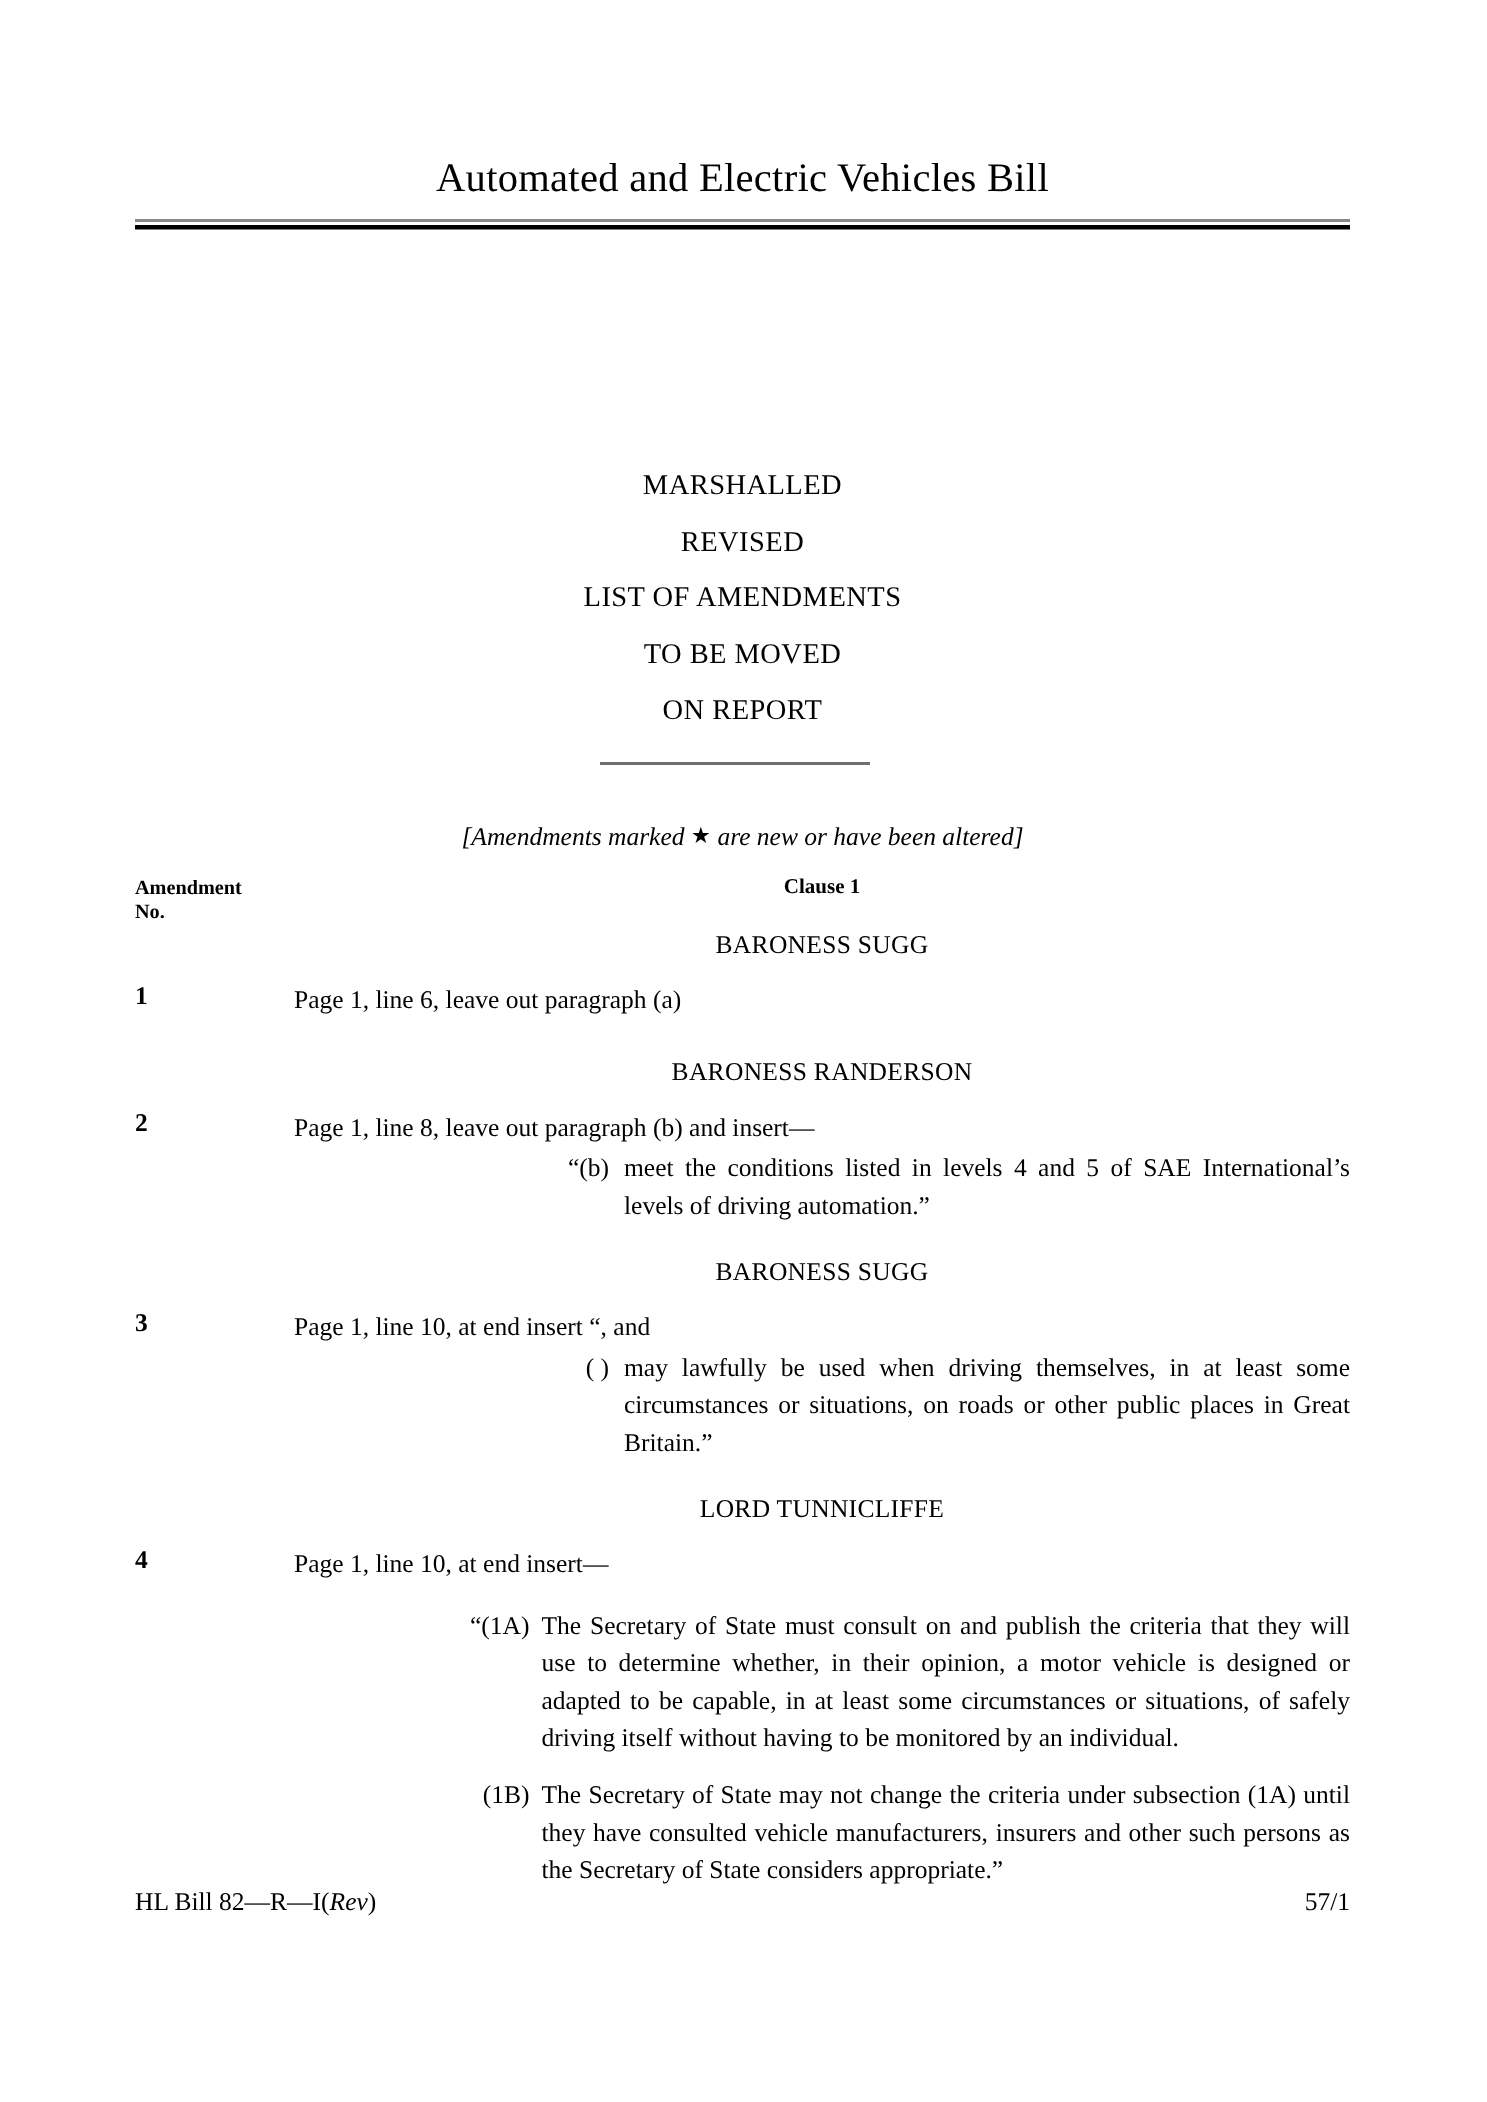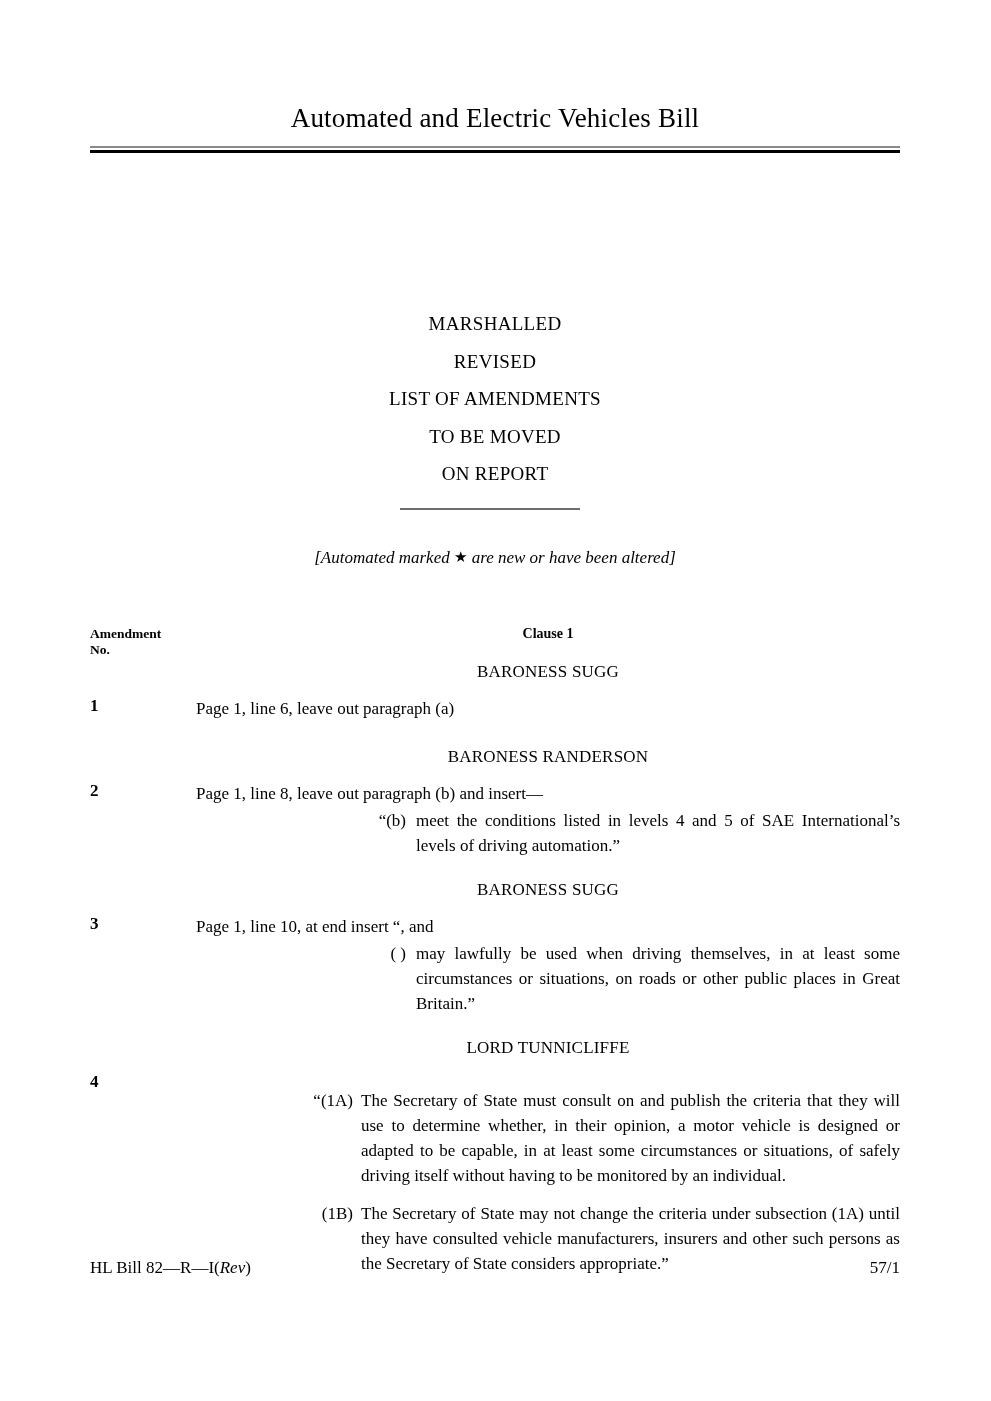--- a/index.html
+++ b/index.html
@@ -87,21 +87,21 @@
   .note-line .star {
     font-style: normal;
     font-size: 15px;
     vertical-align: 1px;
   }
 
   
   .body-area {
     position: absolute;
     left: 90px;
-    top: 626px;
+    top: 584px;
     width: 810px;
   }
 
   .amend-col-head {
     position: absolute;
     left: 0px;
     top: 0px;
     width: 120px;
     font-size: 13.5px;
     font-weight: bold;
@@ -221,21 +221,21 @@
     <div class="hl">MARSHALLED</div>
     <div class="hl">REVISED</div>
     <div class="hl">LIST OF AMENDMENTS</div>
     <div class="hl">TO BE MOVED</div>
     <div class="hl">ON REPORT</div>
   </div>
 
   <div class="mid-rule"></div>
 
   <div class="note-line">
-    <span>[Automated marked </span><span class="star">★</span><span> are new or have been altered]</span>
+    <span>[Amendments marked </span><span class="star">★</span><span> are new or have been altered]</span>
   </div>
 
   <div class="body-area">
 
     <div class="amend-col-head">
       <div>Amendment</div>
       <div>No.</div>
     </div>
 
     <div class="clause-head">Clause 1</div>
@@ -272,20 +272,21 @@
           <span class="marker">( )</span><span>may lawfully be used when driving themselves, in at least some circumstances or situations, on roads or other public places in Great Britain.”</span>
         </div>
       </div>
 
       <div class="spacer-md"></div>
 
       <div class="member">LORD TUNNICLIFFE</div>
       <div class="spacer-sm"></div>
       <div class="amend-row">
         <div class="amend-num">4</div>
+        <div class="amend-lead">Page 1, line 10, at end insert—</div>
         <div style="height:14px;"></div>
         <div class="sub-para sp-n">
           <span class="marker">“(1A)</span><span>The Secretary of State must consult on and publish the criteria that they will use to determine whether, in their opinion, a motor vehicle is designed or adapted to be capable, in at least some circumstances or situations, of safely driving itself without having to be monitored by an individual.</span>
         </div>
         <div class="sub-para sp-n">
           <span class="marker">(1B)</span><span>The Secretary of State may not change the criteria under subsection (1A) until they have consulted vehicle manufacturers, insurers and other such persons as the Secretary of State considers appropriate.”</span>
         </div>
       </div>
 
     </div>

